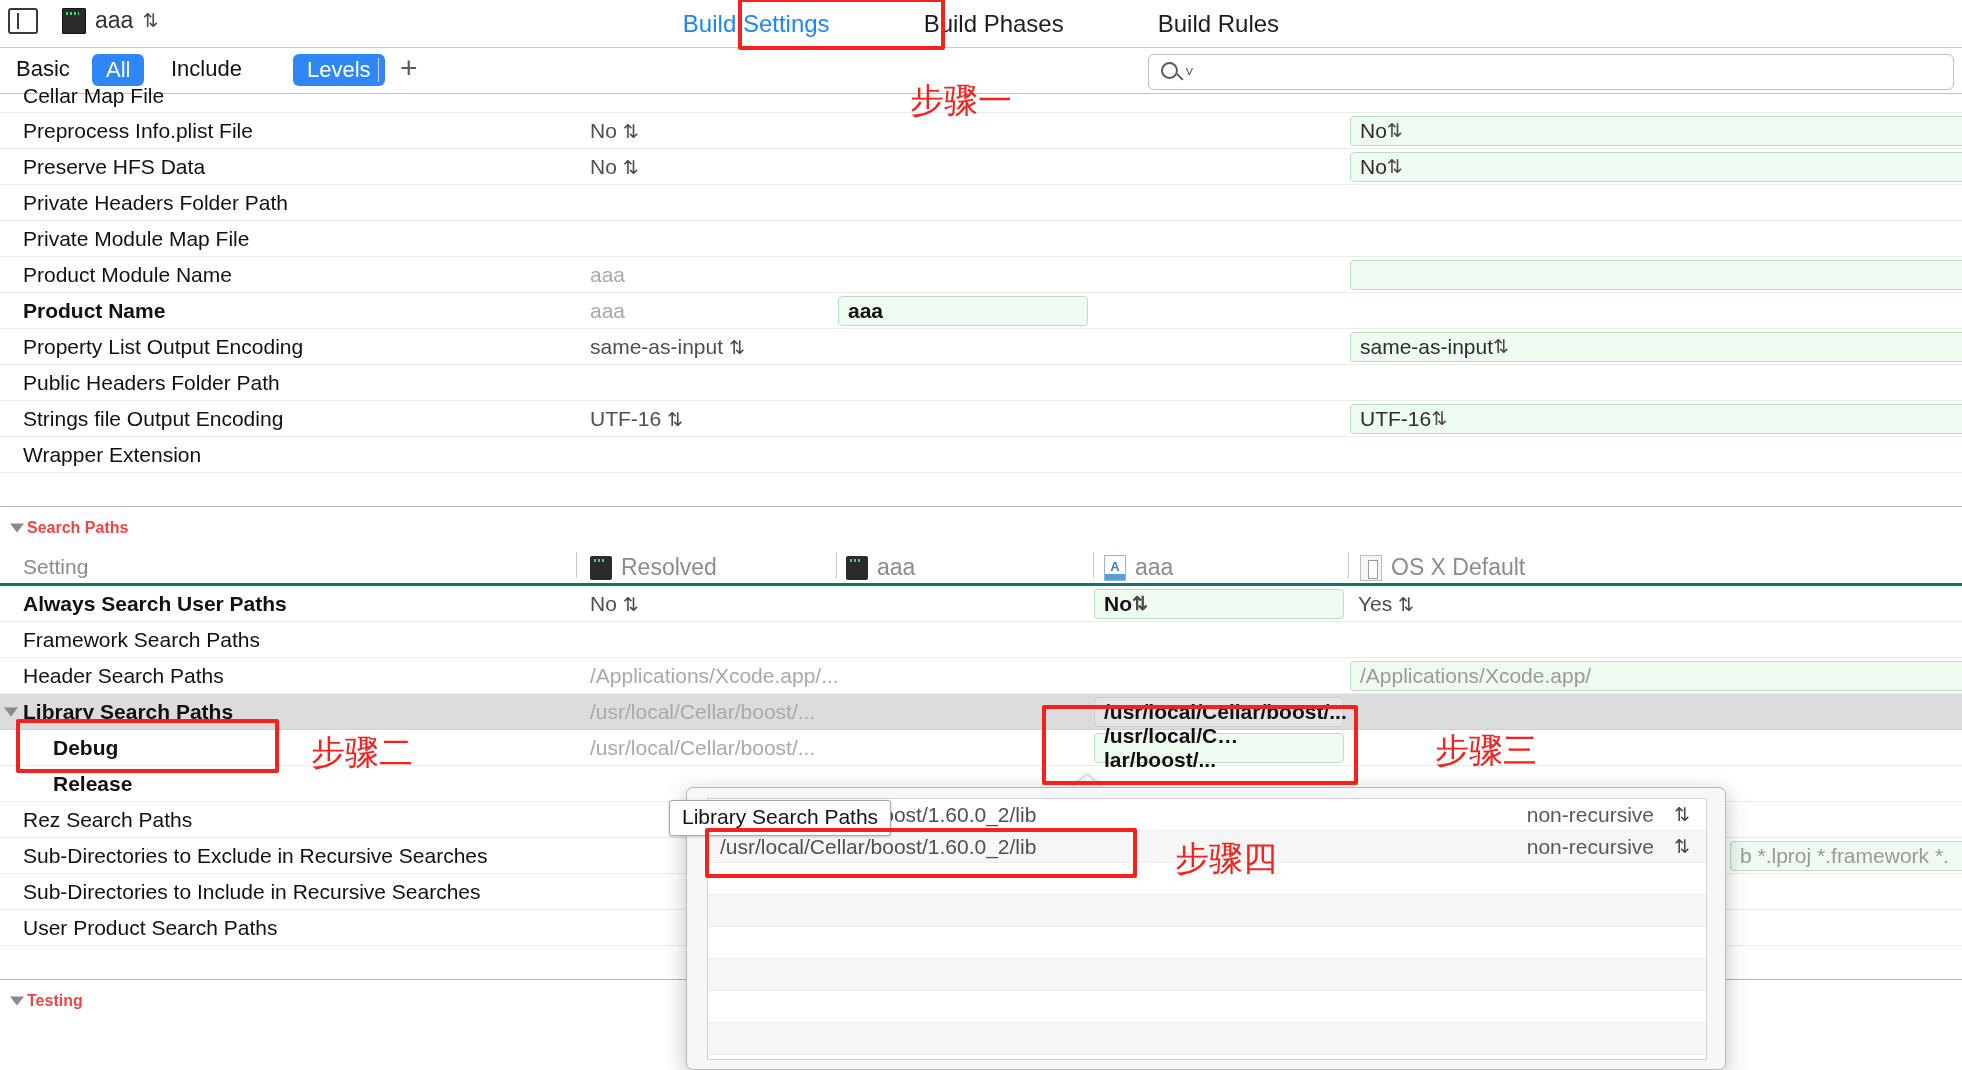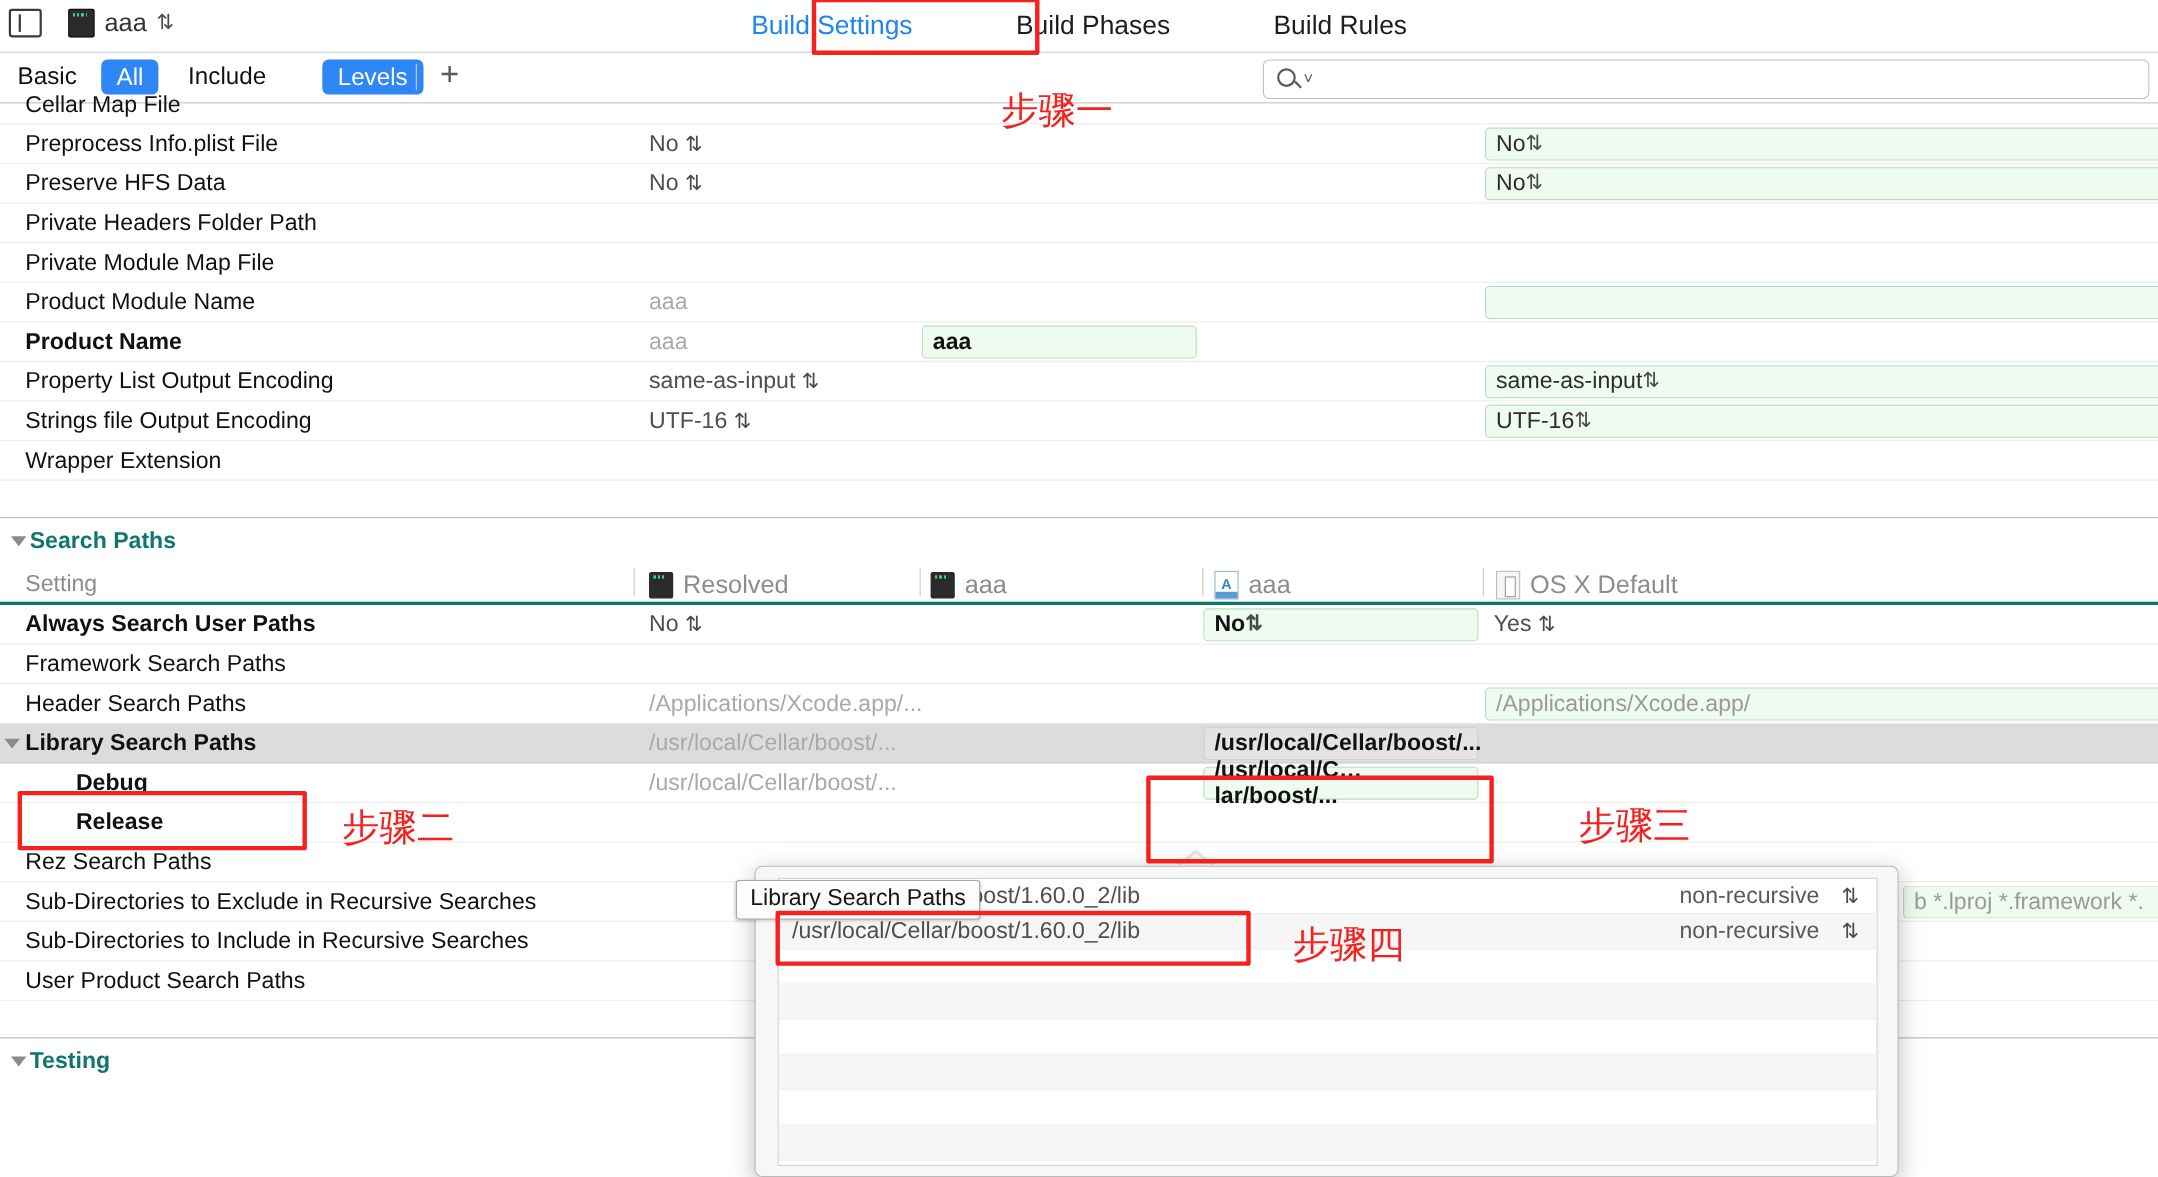--- a/index.html
+++ b/index.html
@@ -80,24 +80,24 @@
     position: relative; height: 36px; border-bottom: 1px solid #ececec;
     display: flex; align-items: center;
   }
   .row.sel { background: #dcdcdc; border-bottom-color: #cfcfcf; }
   .row.blank { border-bottom: none; }
   .row.rule-top { border-top: 1px solid #b6b6b6; }
   .name {
     position: absolute; left: 23px; font-size: 21px; color: #111; white-space: nowrap;
   }
   .name.bold { font-weight: bold; }
-  .name.indent { left: 69px; font-weight: bold; }
+  .name.indent { left: 53px; font-weight: bold; }
   .name.grey { color: #8c8c8c; }
   .group {
-    position: absolute; left: 27px; font-size: 21px; font-weight: bold; color: #0f766e;
+    position: absolute; left: 27px; font-size: 16px; font-weight: bold; color: #ef4444;
   }
   .tri {
     position: absolute; left: 8px; top: 50%; transform: translateY(-50%);
     width: 0; height: 0; border-left: 8px solid #8a8a8a;
     border-top: 6px solid transparent; border-bottom: 6px solid transparent;
   }
   .tri.open { border-left: 7px solid transparent; border-right: 7px solid transparent;
               border-top: 9px solid #8a8a8a; border-bottom: none; }
   .tri.sub { left: 4px; }
 
@@ -267,20 +267,23 @@
 
     <div class="row">
       <span class="name">Property List Output Encoding</span>
       <span class="cell resolved"><span>same-as-input</span> <span class="stepper">⇅</span></span>
       <div class="green-field" style="left:1350px;width:620px;">
           <span>same-as-input</span>
           <span class="stepper">⇅</span>
         </div>
     </div>
 
+    <div class="row">
+      <span class="name">Public Headers Folder Path</span>
+    </div>
 
     <div class="row">
       <span class="name">Strings file Output Encoding</span>
       <span class="cell resolved"><span>UTF-16</span> <span class="stepper">⇅</span></span>
       <div class="green-field" style="left:1350px;width:620px;">
           <span>UTF-16</span>
           <span class="stepper">⇅</span>
         </div>
     </div>
 

